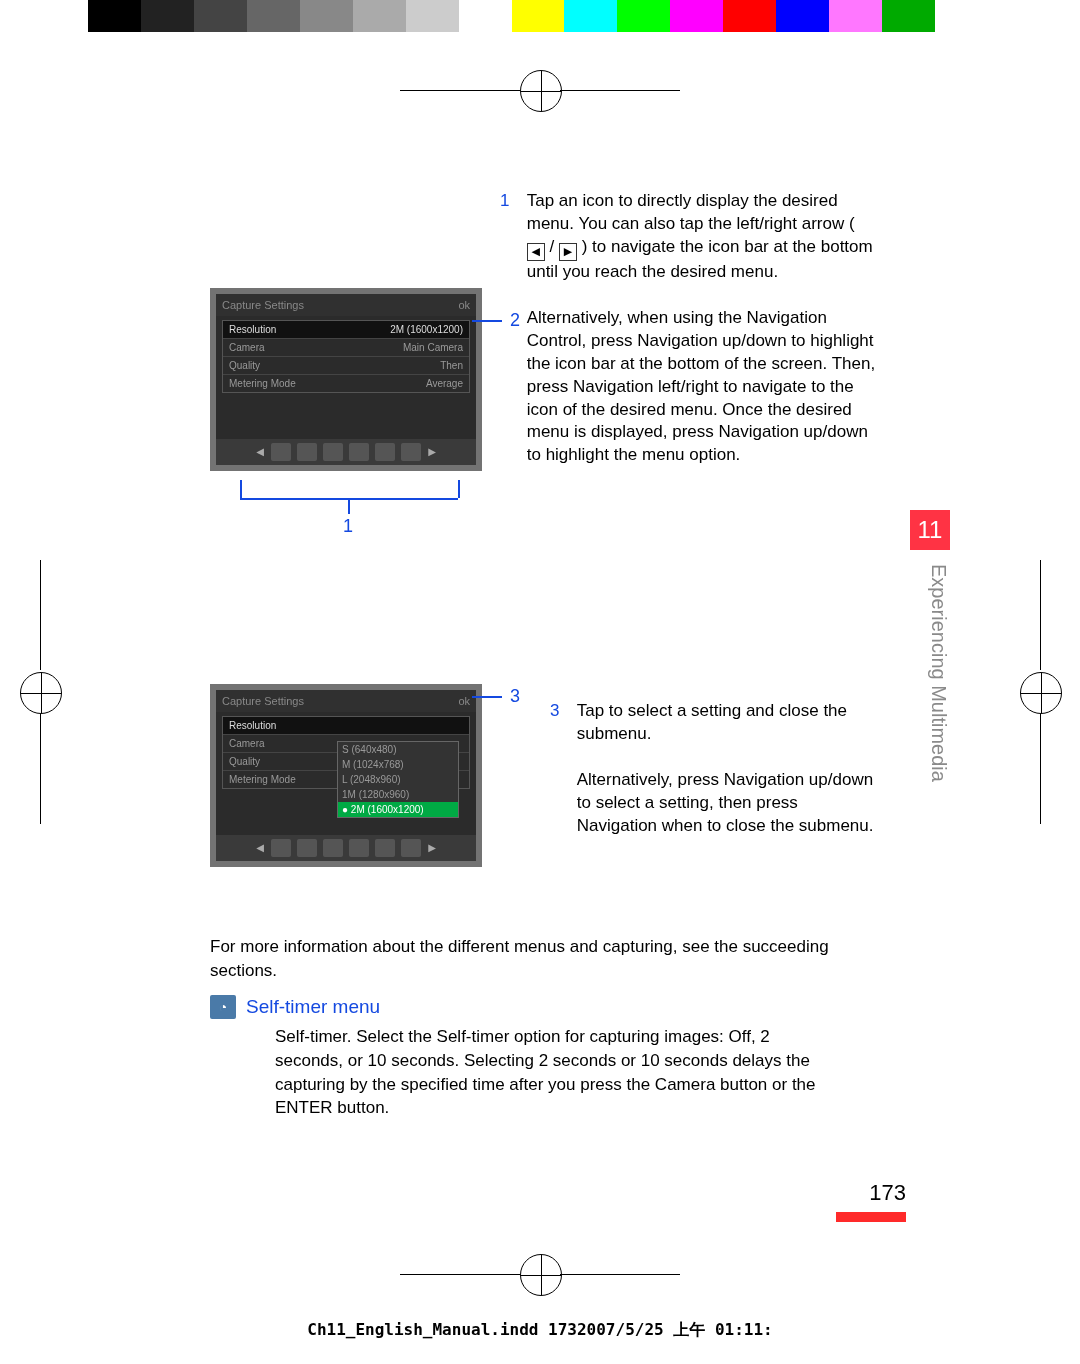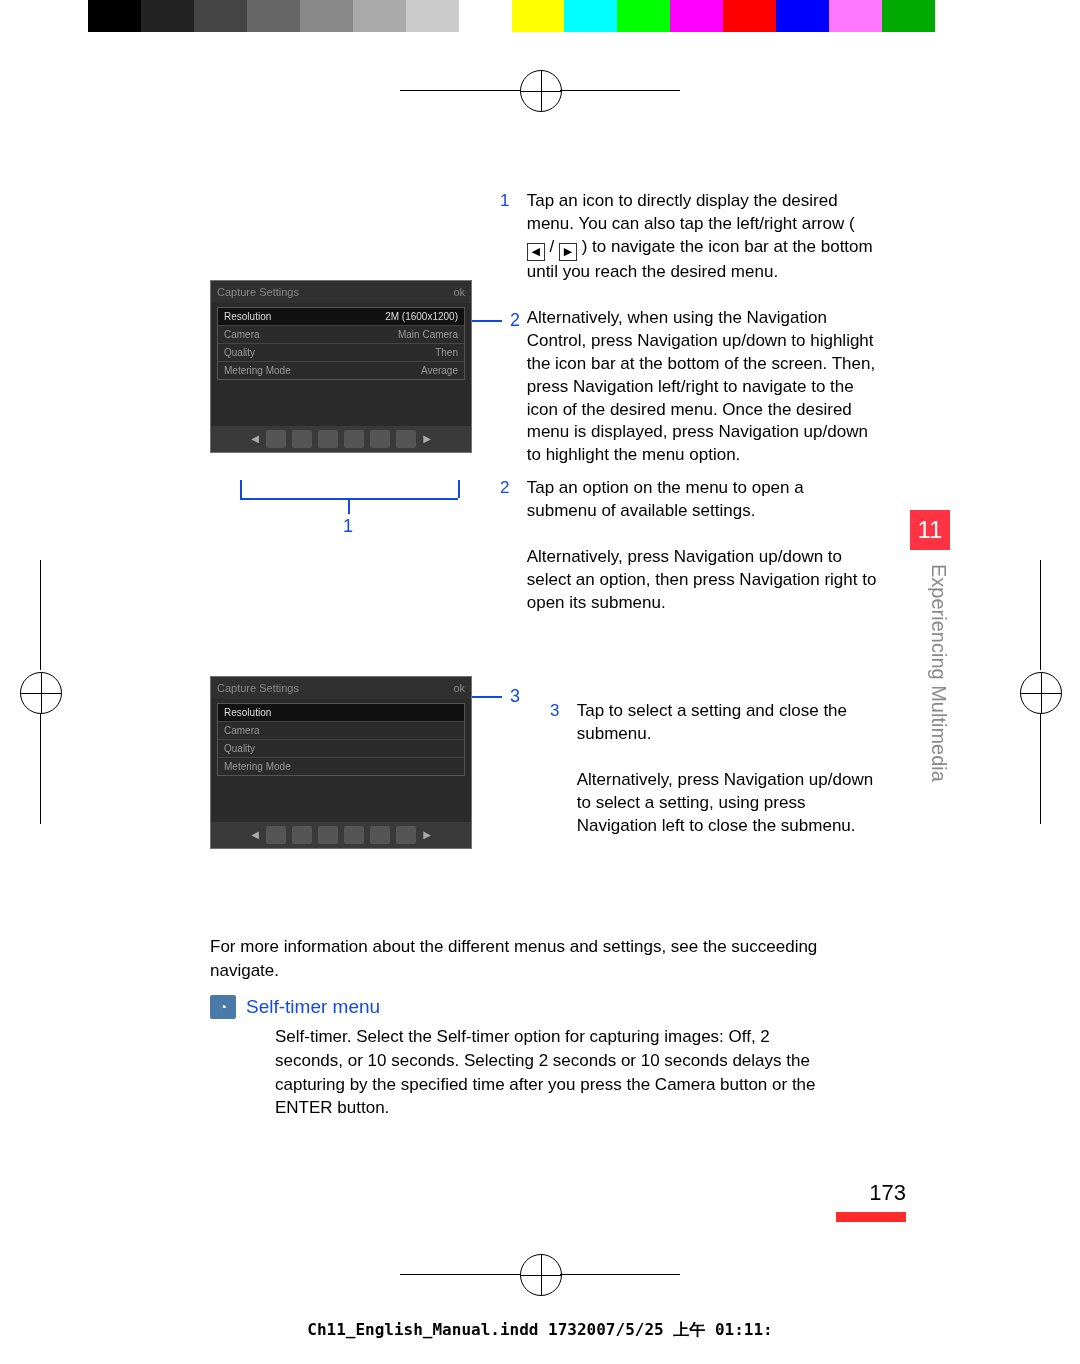--- a/index.html
+++ b/index.html
@@ -44,23 +44,24 @@
   .page {
     position: absolute;
     top: 120px;
     left: 80px;
     width: 870px;
   }
   .screenshot {
     position: absolute;
     width: 260px;
     background: #2b2b2b;
-    border: 1px solid #737373;
+    border: 6px solid #737373;
     font-size: 10px;
     color: #aaa;
+    margin-top: 8px;
   }
   .screenshot .titlebar {
     height: 22px; line-height:22px; padding:0 6px;
     color:#888; font-size:11px;
     display:flex; justify-content:space-between;
     background:#303030;
   }
   .screenshot .panel {
     margin:4px 6px 6px 6px;
     border:1px solid #555;
@@ -237,20 +238,27 @@
   <div class="callout-line" style="left:378px;top:360px;width:2px;height:18px"></div>
   <div class="callout-line" style="left:268px;top:378px;width:2px;height:16px"></div>
   <div class="callout-num" style="left:263px;top:396px">1</div>
 
   <div class="screenshot" style="left:130px;top:556px;">
     <div class="titlebar">
       <span>Capture Settings</span>
       <span>ok</span>
     </div>
     <div class="panel" id="s2panel" style="position:relative;">
+      <div class="dropdown" id="s2drop">
+          <div class="ditem">S (640x480)</div>
+          <div class="ditem">M (1024x768)</div>
+          <div class="ditem">L (2048x960)</div>
+          <div class="ditem">1M (1280x960)</div>
+          <div class="ditem sel">● 2M (1600x1200)</div>
+        </div>
     <div class="row sel">
           <span>Resolution</span>
           <span></span>
         </div>
         <div class="row">
           <span>Camera</span>
           <span></span>
         </div>
         <div class="row">
           <span>Quality</span>
@@ -282,40 +290,33 @@
       <span class="num">1</span>
       <span class="txt">
         <span>Tap an icon to directly display the desired menu. You can also tap the left/right arrow (</span>
         <span class="inline-icon">◀</span> /
         <span class="inline-icon">▶</span>
         <span>) to navigate the icon bar at the bottom until you reach the desired menu.</span>
         <br><br>
         <span>Alternatively, when using the Navigation Control, press Navigation up/down to highlight the icon bar at the bottom of the screen. Then, press Navigation left/right to navigate to the icon of the desired menu. Once the desired menu is displayed, press Navigation up/down to highlight the menu option.</span>
       </span>
     </div>
-    <div class="item">
-      <span class="num">2</span>
-      <span class="txt">
-        <span>Tap an option on the menu to open a submenu of available settings.</span><br><br>
-        <span>Alternatively, press Navigation up/down to select an option, then press Navigation right to open its submenu.</span>
-      </span>
-    </div>
   </div>
 
   <div class="right-col2 numlist">
     <div class="item">
       <span class="num">3</span>
       <span class="txt" style="width:300px">
         <span>Tap to select a setting and close the submenu.</span><br><br>
-        <span>Alternatively, press Navigation up/down to select a setting, using press Navigation left to close the submenu.</span>
+        <span>Alternatively, press Navigation up/down to select a setting, then press Navigation when to close the submenu.</span>
       </span>
     </div>
   </div>
 
-  <div class="body-text">For more information about the different menus and settings, see the succeeding navigate.</div>
+  <div class="body-text">For more information about the different menus and capturing, see the succeeding sections.</div>
 
   <div class="section-head">
     <div class="iconbox">◔</div>
     <div class="title">Self-timer menu</div>
   </div>
   <div class="section-body">Self-timer. Select the Self-timer option for capturing images: Off, 2 seconds, or 10 seconds. Selecting 2 seconds or 10 seconds delays the capturing by the speciﬁed time after you press the Camera button or the ENTER button.</div>
 
   <div class="chapter-tab">
     <div class="num">11</div>
     <span class="label">Experiencing Multimedia</span>

